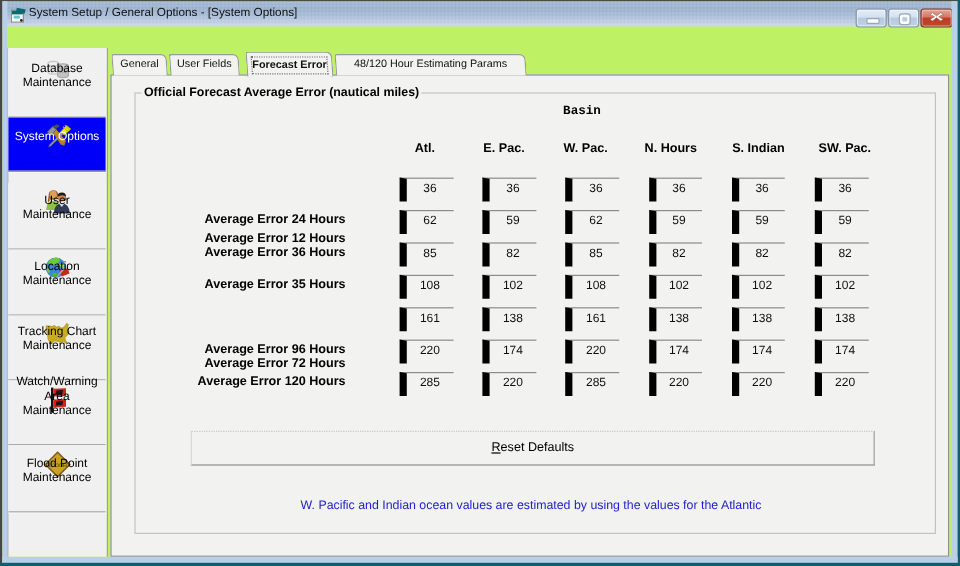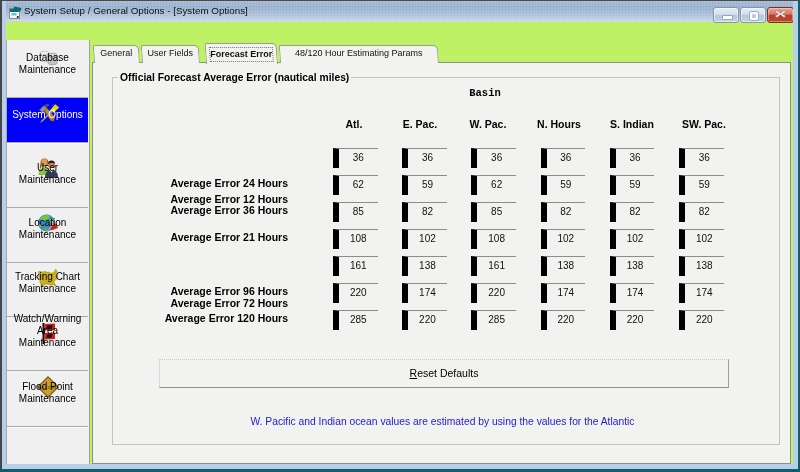--- a/index.html
+++ b/index.html
@@ -200,21 +200,21 @@
         <div class="vbox" style="left:447.6px;top:111.5px;">59</div>
         <div class="vbox" style="left:516.8px;top:111.5px;">59</div>
         <div class="vbox" style="left:586px;top:111.5px;">59</div>
         <div class="rowlbl" style="top:141.0px;">Average Error 36 Hours</div>
         <div class="vbox" style="left:240px;top:138.5px;">85</div>
         <div class="vbox" style="left:309.2px;top:138.5px;">82</div>
         <div class="vbox" style="left:378.4px;top:138.5px;">85</div>
         <div class="vbox" style="left:447.6px;top:138.5px;">82</div>
         <div class="vbox" style="left:516.8px;top:138.5px;">82</div>
         <div class="vbox" style="left:586px;top:138.5px;">82</div>
-        <div class="rowlbl" style="top:168.0px;">Average Error 21 Hours</div>
+        <div class="rowlbl" style="top:168.0px;">Average Error 35 Hours</div>
         <div class="vbox" style="left:240px;top:165.5px;">108</div>
         <div class="vbox" style="left:309.2px;top:165.5px;">102</div>
         <div class="vbox" style="left:378.4px;top:165.5px;">108</div>
         <div class="vbox" style="left:447.6px;top:165.5px;">102</div>
         <div class="vbox" style="left:516.8px;top:165.5px;">102</div>
         <div class="vbox" style="left:586px;top:165.5px;">102</div>
         <div class="rowlbl" style="top:195.0px;margin-top:39px;">Average Error 72 Hours</div>
         <div class="vbox" style="left:240px;top:192.5px;">161</div>
         <div class="vbox" style="left:309.2px;top:192.5px;">138</div>
         <div class="vbox" style="left:378.4px;top:192.5px;">161</div>

